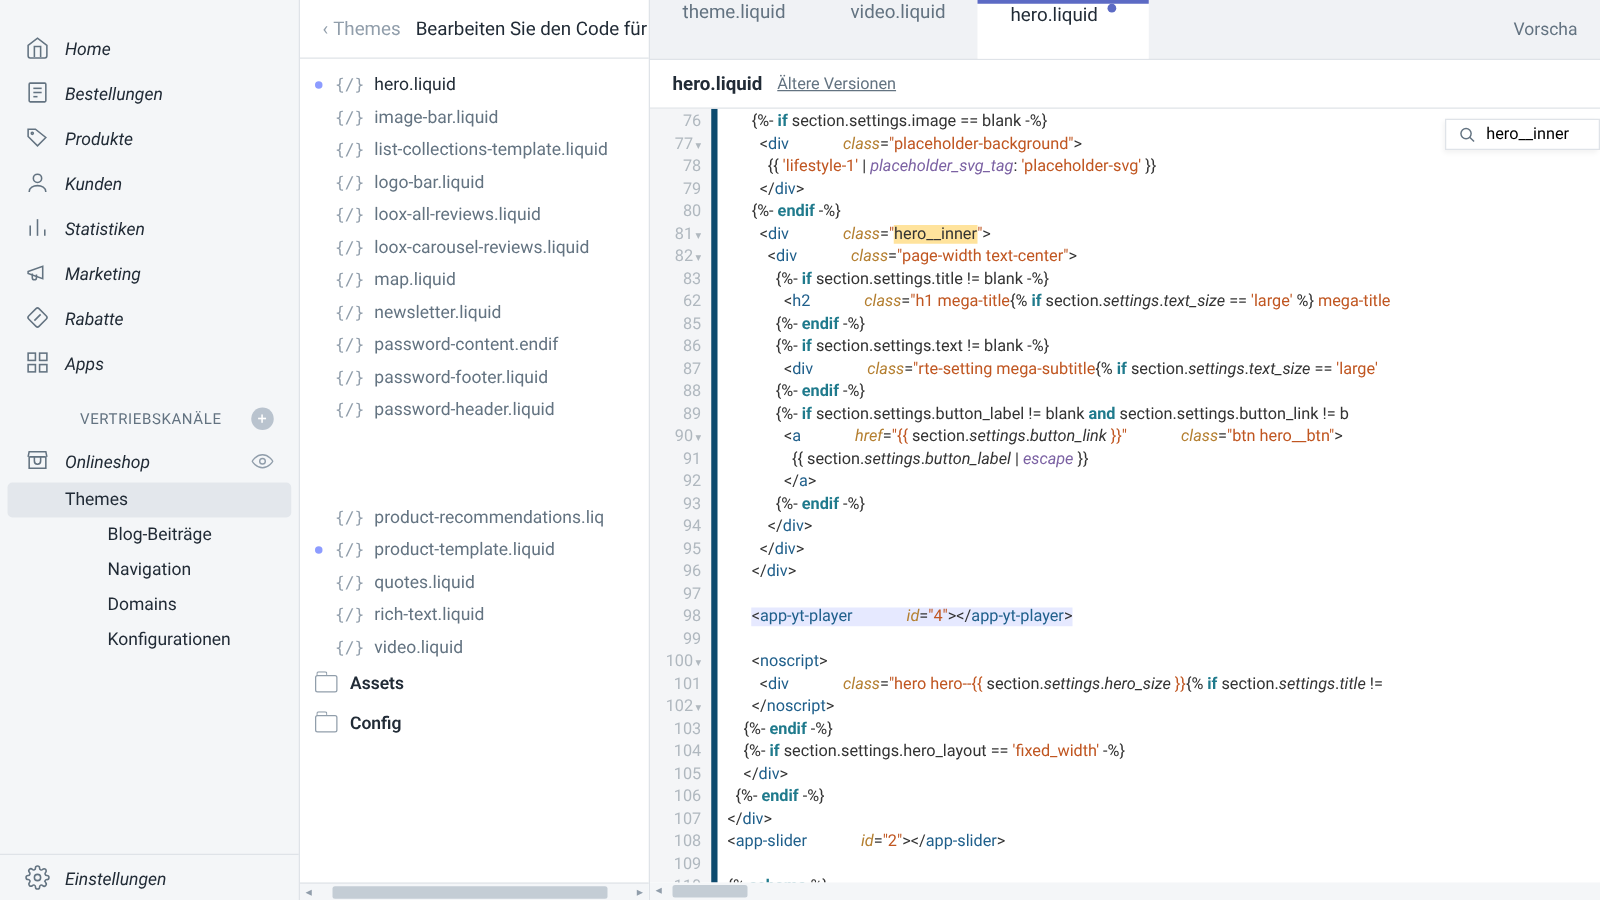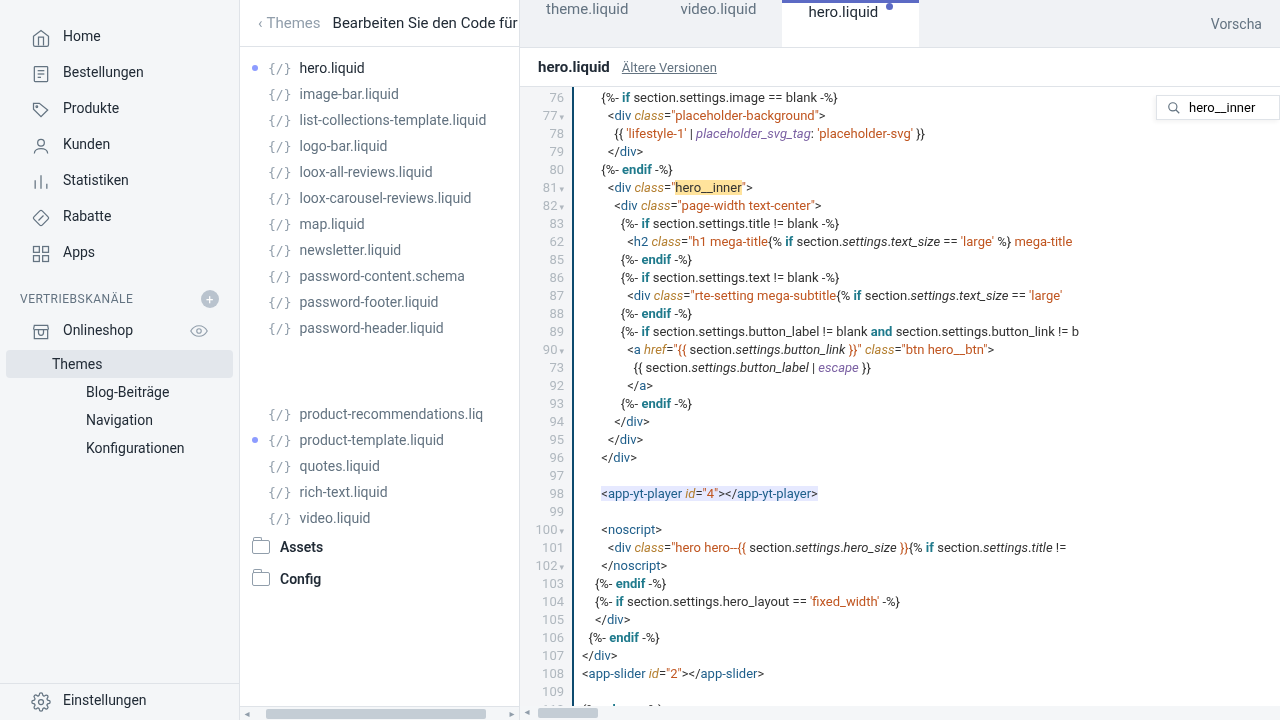--- a/index.html
+++ b/index.html
@@ -1,24 +1,24 @@
 <!DOCTYPE html>
 <html><head>
 <meta charset="utf-8">
 <style>
 * { margin:0; padding:0; box-sizing:border-box; font-family:-apple-system,BlinkMacSystemFont,"Segoe UI",Roboto,sans-serif; }
 body { width:1280px; height:720px; overflow:hidden; background:#f4f6f8; color:#212b36; font-size:14px; }
 .app { display:flex; height:720px; }
 
 
 .sidebar { width:240px; background:#f4f6f8; border-right:1px solid #dfe3e8; display:flex; flex-direction:column; padding-top:20px; }
-.nav-item { display:flex; align-items:flex-start; padding:8px 31px; gap:12px; color:#212b36; cursor:pointer; }
+.nav-item { display:flex; align-items:flex-end; padding:8px 20px; gap:12px; color:#212b36; cursor:pointer;font-style:italic; }
 .nav-item .icon { width:20px; height:20px; display:flex; align-items:center; justify-content:center; color:#637381; }
 .nav-item .icon svg { width:20px; height:20px; stroke:#637381; stroke-width:1.5; fill:none; }
-.nav-heading { padding:18px 20px 6px; font-size:12px; color:#637381; letter-spacing:0.5px; display:flex; justify-content:space-between; align-items:center; }
+.nav-heading { padding:18px 20px 6px; font-size:12px; color:#637381; letter-spacing:0.5px; display:flex; justify-content:space-between; align-items:center;margin-left:44px; }
 .nav-sub { padding:6px 20px 6px 52px; color:#212b36; cursor:pointer;margin-left:34px; }
 .nav-sub.active { background:#e3e7ec; border-radius:4px; margin:0 6px; padding-left:46px; }
 .sidebar-bottom { margin-top:auto; border-top:1px solid #dfe3e8; }
 .plus-circle { width:18px; height:18px; border-radius:50%; background:#b9c3ce; color:#fff; display:flex; align-items:center; justify-content:center; font-size:13px; }
 
 
 .files { width:280px; background:#fff; border-right:1px solid #dfe3e8; display:flex; flex-direction:column; position:relative; }
 .breadcrumb { padding:14px 18px; display:flex; align-items:center; gap:12px; color:#637381; border-bottom:1px solid #dfe3e8; font-size:15px; white-space:nowrap; overflow:hidden; }
 .breadcrumb .back { color:#919eab; cursor:pointer; display:flex; align-items:center; gap:4px; }
 .breadcrumb .title { color:#212b36;text-align:right; }
@@ -38,30 +38,30 @@
 .editor { flex:1; display:flex; flex-direction:column; background:#fff; min-width:0; }
 .tabs { display:flex; background:#f0f2f5; height:48px; align-items:stretch; border-bottom:1px solid #dfe3e8; }
 .tab { padding:0 26px; display:flex; align-items:flex-start; gap:8px; color:#637381; cursor:pointer; font-size:15px; }
 .tab.active { background:#fff; border-top:3px solid #5c6ac4; color:#212b36; }
 .tab .unsaved { width:7px; height:7px; border-radius:50%; background:#5c6ac4; }
 .tab-spacer { flex:1; }
 .top-link { padding:0 18px; display:flex; align-items:center; color:#637381;text-align:center; }
 .filebar { padding:10px 18px; display:flex; align-items:center; gap:12px; border-bottom:1px solid #dfe3e8; font-size:15px; }
 .filebar .older { color:#637381; text-decoration:underline; cursor:pointer; font-size:13px; }
 .code-wrap { flex:1; display:flex; overflow:hidden; position:relative; font-family:Menlo,Consolas,monospace; font-size:13px; }
-.gutter { width:54px; background:#f4f5f7; color:#b0b8bf; text-align:right; padding:2px 8px 2px 0; line-height:18px; border-right:2px solid #0c4a6e; }
+.gutter { width:54px; background:#f4f5f7; color:#b0b8bf; text-align:right; padding:2px 8px 2px 0; line-height:18px; border-right:5px solid #0c4a6e; }
 .gutter .ln { height:18px; }
 .gutter .fold::after { content:"▾"; font-size:9px; margin-left:2px; color:#b0b8bf; }
 .code { flex:1; padding:2px 8px; line-height:18px; white-space:pre; overflow:hidden; color:#333; }
 .code .row { height:18px; }
 .code .hl { background:#e6e9ff; }
 .s-kw { color:#1f7a8c; font-weight:bold; }
 .s-str { color:#c05621; }
 .s-fn { color:#7b61a3; font-style:italic; }
-.s-attr { color:#b47f30; font-style:italic; }
+.s-attr { color:#b47f30; font-style:italic;margin-left:40px; }
 .s-tag { color:#1f5f8b; }
 .s-prop { color:#333; font-style:italic; }
 .s-hi { background:#ffe39c; }
 .search-float { position:absolute; top:8px; right:0; background:#fff; border:1px solid #dfe3e8; padding:4px 10px; display:flex; align-items:center; gap:8px; box-shadow:-2px 2px 4px rgba(0,0,0,0.05); }
 .search-float svg { width:14px; height:14px; stroke:#637381; fill:none; stroke-width:2; }
 .search-float input { border:none; outline:none; font-family:inherit; font-size:13px; width:80px; }
 .code-hscroll { height:14px; background:#f4f6f8; display:flex; }
 .code-hscroll .arrow { width:14px; text-align:center; color:#919eab; font-size:10px; }
 .code-hscroll .thumb { height:10px; background:#c4cdd5; width:60px; margin:2px 0 0 4px; border-radius:2px; }
 
@@ -114,20 +114,29 @@
         </div>
         <div class="nav-item">
           <span class="icon">
             <svg viewBox="0 0 24 24">
               <line x1="5" y1="20" x2="5" y2="10"></line>
               <line x1="12" y1="20" x2="12" y2="4"></line>
               <line x1="19" y1="20" x2="19" y2="14"></line>
             </svg>
           </span>
           <span>Statistiken</span>
+        </div>
+        <div class="nav-item">
+          <span class="icon">
+            <svg viewBox="0 0 24 24">
+              <path d="M3 11l14-5v12L3 13z"></path>
+              <path d="M7 13v4a2 2 0 004 0v-3"></path>
+            </svg>
+          </span>
+          <span>Marketing</span>
         </div>
         <div class="nav-item">
           <span class="icon">
             <svg viewBox="0 0 24 24">
               <rect x="5" y="5" width="14" height="14" rx="2" transform="rotate(45 12 12)"></rect>
               <line x1="9" y1="15" x2="15" y2="9"></line>
             </svg>
           </span>
           <span>Rabatte</span>
         </div>
@@ -156,20 +165,21 @@
       <span>Onlineshop</span>
       <svg class="eye-icon" style="margin-left:auto" viewBox="0 0 24 24" fill="none" stroke="#919eab" stroke-width="1.5">
           <path d="M1 12s4-7 11-7 11 7 11 7-4 7-11 7S1 12 1 12z"></path>
           <circle cx="12" cy="12" r="3"></circle>
         </svg>
     </div>
     <div id="nav-sub">
         <div class="nav-sub active">Themes</div>
         <div class="nav-sub">Blog-Beiträge</div>
         <div class="nav-sub">Navigation</div>
+        <div class="nav-sub">Domains</div>
         <div class="nav-sub">Konfigurationen</div>
       </div>
     <div class="sidebar-bottom">
       <div class="nav-item">
         <span class="icon">
             <svg viewBox="0 0 24 24">
               <circle cx="12" cy="12" r="3"></circle>
               <path d="M19.4 15a1.7 1.7 0 00.34 1.87l.06.06a2 2 0 11-2.83 2.83l-.06-.06a1.7 1.7 0 00-1.87-.34 1.7 1.7 0 00-1 1.56V21a2 2 0 11-4 0v-.09a1.7 1.7 0 00-1-1.56 1.7 1.7 0 00-1.87.34l-.06.06a2 2 0 11-2.83-2.83l.06-.06a1.7 1.7 0 00.34-1.87 1.7 1.7 0 00-1.56-1H3a2 2 0 110-4h.09a1.7 1.7 0 001.56-1 1.7 1.7 0 00-.34-1.87l-.06-.06a2 2 0 112.83-2.83l.06.06a1.7 1.7 0 001.87.34 1.7 1.7 0 001-1.56V3a2 2 0 114 0v.09a1.7 1.7 0 001 1.56 1.7 1.7 0 001.87-.34l.06-.06a2 2 0 112.83 2.83l-.06.06a1.7 1.7 0 00-.34 1.87 1.7 1.7 0 001.56 1H21a2 2 0 110 4h-.09a1.7 1.7 0 00-1.56 1z"></path>
             </svg>
           </span>
@@ -212,21 +222,21 @@
         <div class="file-item">
           <span class="brace">{/}</span>
           <span>map.liquid</span>
         </div>
         <div class="file-item">
           <span class="brace">{/}</span>
           <span>newsletter.liquid</span>
         </div>
         <div class="file-item">
           <span class="brace">{/}</span>
-          <span>password-content.schema</span>
+          <span>password-content.endif</span>
         </div>
         <div class="file-item">
           <span class="brace">{/}</span>
           <span>password-footer.liquid</span>
         </div>
         <div class="file-item">
           <span class="brace">{/}</span>
           <span>password-header.liquid</span>
         </div>
         <div style="height: 60px;"></div>
@@ -296,21 +306,21 @@
           <div class="ln fold">81</div>
           <div class="ln fold">82</div>
           <div class="ln">83</div>
           <div class="ln">62</div>
           <div class="ln">85</div>
           <div class="ln">86</div>
           <div class="ln">87</div>
           <div class="ln">88</div>
           <div class="ln">89</div>
           <div class="ln fold">90</div>
-          <div class="ln">73</div>
+          <div class="ln">91</div>
           <div class="ln">92</div>
           <div class="ln">93</div>
           <div class="ln">94</div>
           <div class="ln">95</div>
           <div class="ln">96</div>
           <div class="ln">97</div>
           <div class="ln">98</div>
           <div class="ln">99</div>
           <div class="ln fold">100</div>
           <div class="ln">101</div>

